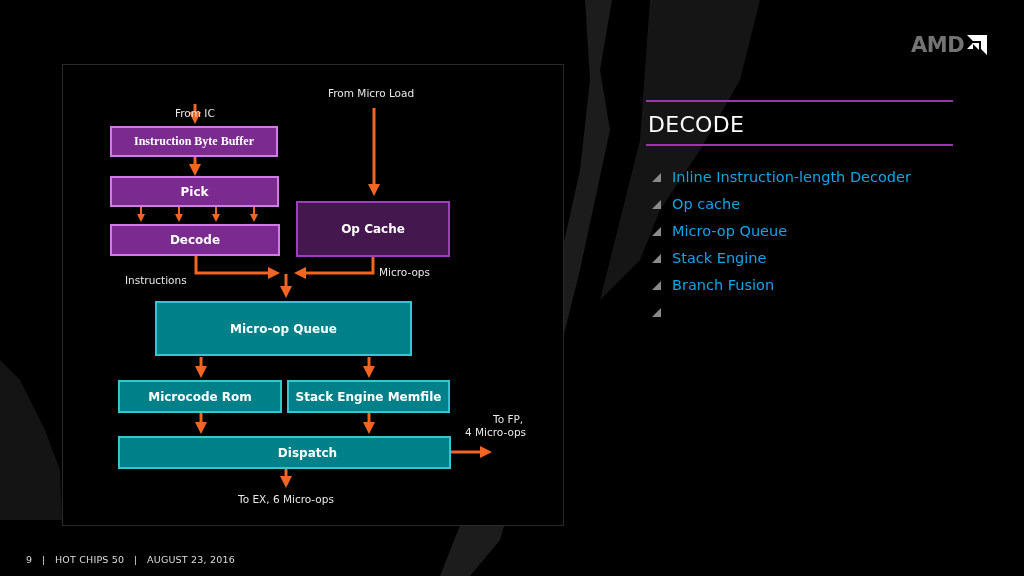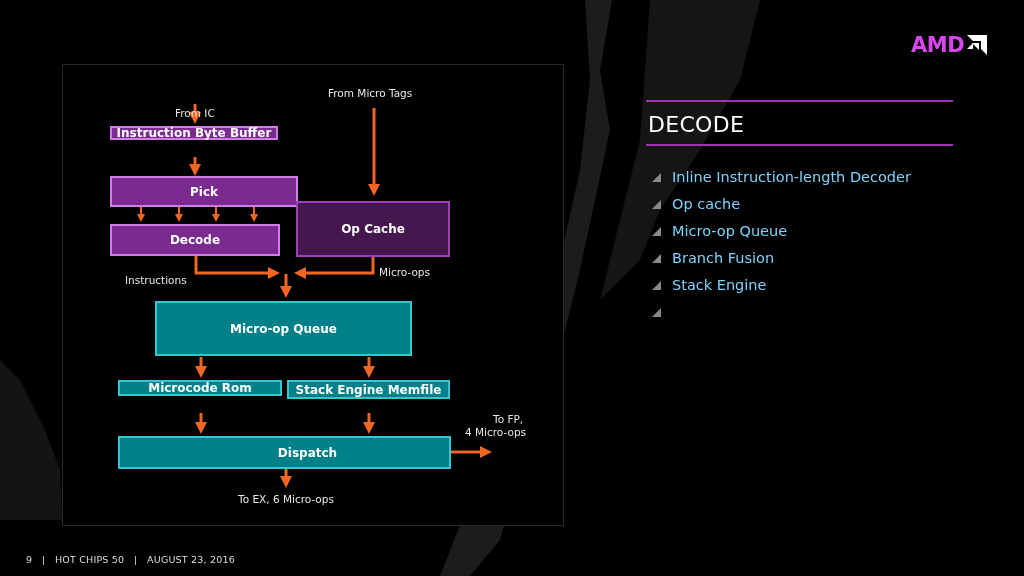--- a/index.html
+++ b/index.html
@@ -10,25 +10,25 @@
   .lbl { position:absolute; font-size:10.5px; color:#e8e8e8; white-space:nowrap; }
   .box { position:absolute; box-sizing:border-box; display:flex; align-items:center; justify-content:center;
          font-weight:bold; font-size:12px; color:#fff; }
   .purple { background:#7b2a90; border:2px solid #d27be8; }
   .dpurple { background:#45174f; border:2px solid #9c3fb8; }
   .teal { background:#008089; border:2px solid #35c7d1; }
   svg.arrows { position:absolute; left:0; top:0; }
   .title { position:absolute; left:648px; top:112px; font-size:22px; color:#fff; letter-spacing:0.3px; }
   .rule { position:absolute; left:646px; width:307px; height:2px; background:#9a35b0; }
   .bullets { position:absolute; left:652px; top:163px; margin:0; padding:0; list-style:none; }
-  .bullets li { display:flex; align-items:center; height:27px; font-size:14.5px; color:#7dd3fc; }
+  .bullets li { display:flex; align-items:center; height:27px; font-size:14.5px; color:#0ea5e9; }
   .tri { width:0; height:0; border-left:9px solid transparent; border-bottom:9px solid #8a8a8a; margin-right:11px; margin-top:2px; }
   .footer { position:absolute; left:26px; top:554px; font-size:9.5px; color:#ddd; letter-spacing:0.2px; }
   .logo { position:absolute; left:911px; top:33px; display:flex; align-items:center; }
-  .logo-text { font-weight:bold; font-size:21px; color:#d946ef; letter-spacing:-0.5px; }
+  .logo-text { font-weight:bold; font-size:21px; color:#737373; letter-spacing:-0.5px; }
 </style>
 </head>
 <body>
 
 <svg class="bg-shape" width="1024" height="576" viewBox="0 0 1024 576">
   <path d="M585 0 L612 0 L600 70 L610 130 L595 200 L580 270 L565 330 L545 400 L520 470 L500 540 L470 576 L440 576 L470 500 L500 420 L530 340 L560 260 L580 170 L590 80 Z" fill="#1c1c1c"></path>
   <path d="M0 360 L20 380 L45 430 L60 470 L62 520 L0 520 Z" fill="#141414"></path>
   <path d="M650 0 L760 0 L740 80 L700 150 L660 210 L640 260 L600 300 L620 220 L640 140 Z" fill="#151515"></path>
 </svg>
 
@@ -63,45 +63,45 @@
     <line x1="201" y1="357" x2="201" y2="372" marker-end="url(#ah)"></line>
     <line x1="369" y1="357" x2="369" y2="372" marker-end="url(#ah)"></line>
     <line x1="201" y1="413" x2="201" y2="428" marker-end="url(#ah)"></line>
     <line x1="369" y1="413" x2="369" y2="428" marker-end="url(#ah)"></line>
     <line x1="451" y1="452" x2="486" y2="452" stroke-width="3" marker-end="url(#ah)"></line>
     <line x1="286" y1="469" x2="286" y2="482" marker-end="url(#ah)"></line>
   </g>
 </svg>
 
 <span class="lbl" style="left:175px;top:87px;margin-top:20px;">From IC</span>
-<span class="lbl" style="left:328px;top:87px;">From Micro Tags</span>
+<span class="lbl" style="left:328px;top:87px;">From Micro Load</span>
 
-<div class="box purple" style="left:110px;top:126px;width:168px;height:14px;">
+<div class="box purple" style="left:110px;top:126px;width:168px;height:31px;font-family:Liberation Serif, serif;">
   <span>Instruction Byte Buffer</span>
 </div>
-<div class="box purple" style="left:110px;top:176px;width:188px;height:31px;">
+<div class="box purple" style="left:110px;top:176px;width:169px;height:31px;">
   <span>Pick</span>
 </div>
 <div class="box purple" style="left:110px;top:224px;width:170px;height:32px;">
   <span>Decode</span>
 </div>
 <div class="box dpurple" style="left:296px;top:201px;width:154px;height:56px;">
   <span>Op Cache</span>
 </div>
 
 <span class="lbl" style="left:125px;top:266px;margin-top:8px;">Instructions</span>
 <span class="lbl" style="left:379px;top:266px;text-align:center;">Micro-ops</span>
 
 <div class="box teal" style="left:155px;top:301px;width:257px;height:55px;">
   <span>Micro-op Queue</span>
 </div>
-<div class="box teal" style="left:118px;top:380px;width:164px;height:16px;">
+<div class="box teal" style="left:118px;top:380px;width:164px;height:33px;">
   <span>Microcode Rom</span>
 </div>
-<div class="box teal" style="left:287px;top:380px;width:163px;height:19px;">
+<div class="box teal" style="left:287px;top:380px;width:163px;height:33px;">
   <span>Stack Engine Memfile</span>
 </div>
 <div class="box teal" style="left:118px;top:436px;width:333px;height:33px;padding-left:46px;">
   <span>Dispatch</span>
 </div>
 
 <span class="lbl" style="left:465px;top:413px;margin-left:28px;">To FP,</span>
 <span class="lbl" style="left:465px;top:426px;">4 Micro-ops</span>
 <span class="lbl" style="left:238px;top:493px;">To EX, 6 Micro-ops</span>
 
@@ -117,25 +117,25 @@
   <li>
       <span class="tri"></span>
       <span>Op cache</span>
     </li>
   <li>
       <span class="tri"></span>
       <span>Micro-op Queue</span>
     </li>
   <li>
       <span class="tri"></span>
-      <span>Branch Fusion</span>
+      <span>Stack Engine</span>
     </li>
   <li>
       <span class="tri"></span>
-      <span>Stack Engine</span>
+      <span>Branch Fusion</span>
     </li>
   <li>
       <span class="tri"></span>
     </li>
 </ul>
 
 <div class="footer">
   <span>9</span>
   &nbsp;&nbsp;<span>|</span>&nbsp;&nbsp;
   <span>HOT CHIPS 50</span>

